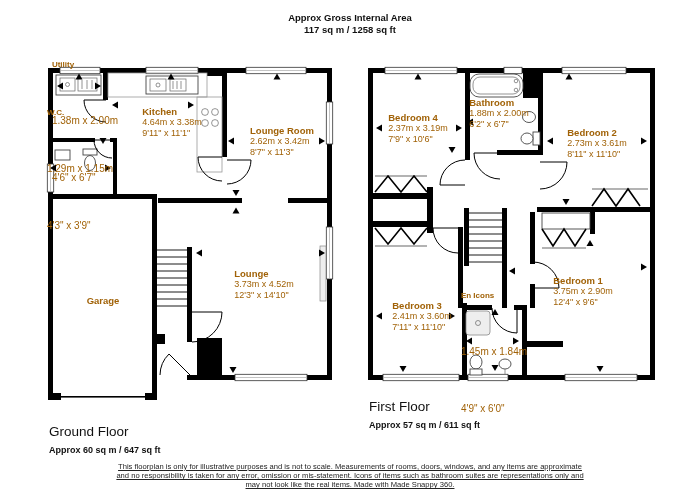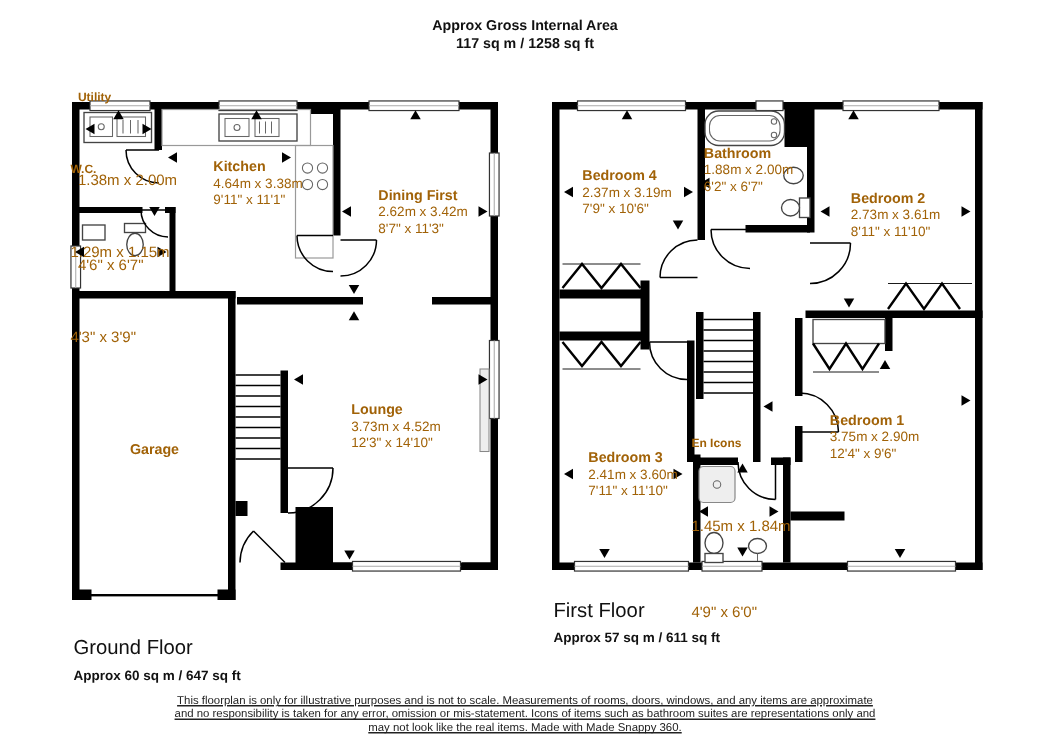--- a/index.html
+++ b/index.html
@@ -283,21 +283,21 @@
     <span class="n">Utility</span>
     <span class="d">1.38m x 2.00m</span>
     <span class="d">4'6" x 6'7"</span>
   </div>
   <div class="rl" style="left:172px;top:122px">
     <span class="n">Kitchen</span>
     <span class="d">4.64m x 3.38m</span>
     <span class="d">9'11" x 11'1"</span>
   </div>
   <div class="rl" style="left:282px;top:141px">
-    <span class="n">Dining First</span>
+    <span class="n">Lounge Room</span>
     <span class="d">2.62m x 3.42m</span>
     <span class="d">8'7" x 11'3"</span>
   </div>
   <div class="rl small" style="left:80px;top:169px">
     <span class="n">W.C.</span>
     <span class="d">1.29m x 1.15m</span>
     <span class="d">4'3" x 3'9"</span>
   </div>
   <div class="rl" style="left:264px;top:284px">
     <span class="n">Lounge</span>

